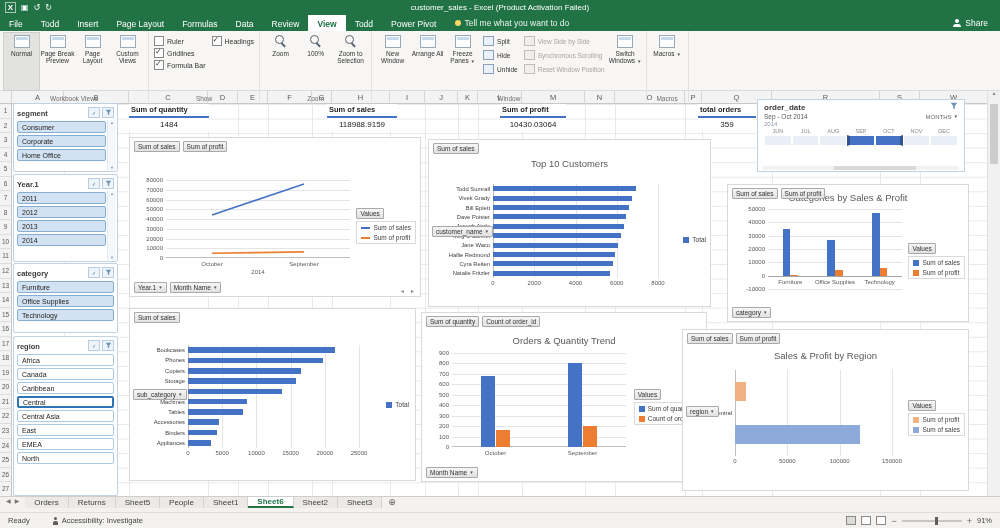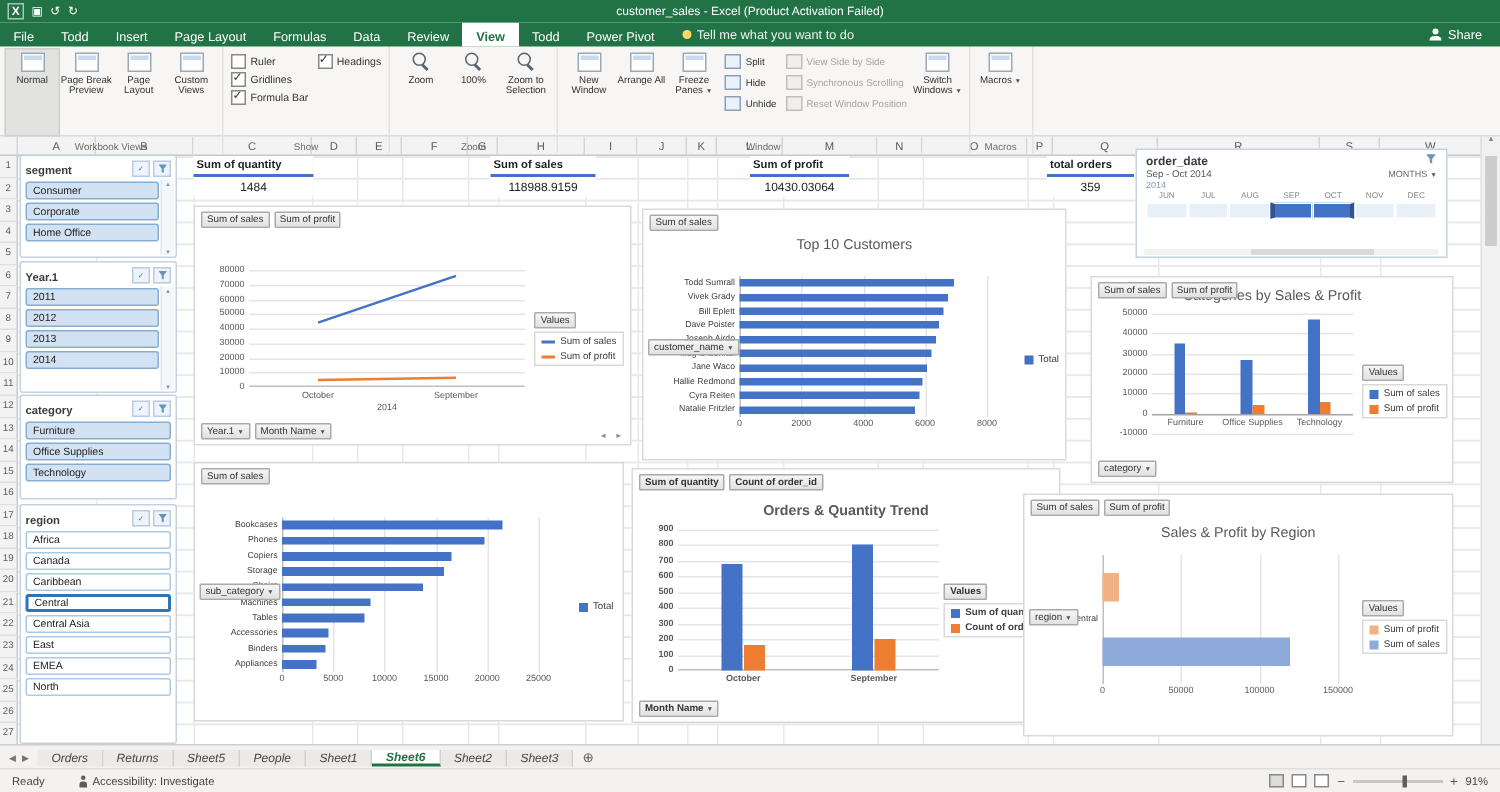--- a/index.html
+++ b/index.html
@@ -121,21 +121,21 @@
   .axis-l{position:absolute;left:0;top:0;bottom:0;width:1px;background:#bfbfbf;}
   .zline{position:absolute;left:0;right:0;height:1px;background:#a6a6a6;}
   .ytick{position:absolute;right:100%;margin-right:3px;transform:translateY(-50%);font-size:6px;color:#595959;white-space:nowrap;}
   .xtick{position:absolute;transform:translateX(-50%);font-size:6px;color:#595959;white-space:nowrap;}
   .cath{position:absolute;right:100%;margin-right:3px;transform:translateY(-50%);font-size:5.8px;color:#404040;white-space:nowrap;}
   .bar-h,.bar-v{position:absolute;}
   .navarrows{position:absolute;right:3px;bottom:2px;font-size:5px;color:#8a8a8a;letter-spacing:2px;z-index:2;}
   .linesvg{position:absolute;left:0;top:0;width:100%;height:100%;}
   
   .sheettabs{position:absolute;left:0;bottom:15px;width:100%;height:16px;background:#f3f2f1;border-top:1px solid #cfcecc;
-    display:flex;align-items:center;z-index:6;font-style:italic;}
+    display:flex;align-items:flex-start;z-index:6;}
   .st-nav{display:flex;align-items:center;gap:4px;padding:0 6px;color:#767472;font-size:6px;}
   .stab{display:flex;align-items:center;padding:0 9px;font-size:8px;color:#444;border-right:1px solid #d3d1cf;background:#ebeae8;}
   .stab.active{background:#fff;color:#217346;font-weight:bold;border-bottom:2px solid #217346;box-sizing:border-box;}
   .st-plus{display:flex;align-items:center;padding:0 6px;color:#5f5d5b;font-size:9px;}
   .hscroll{margin-left:auto;width:150px;background:#f1f1f1;border-left:1px solid #e0e0e0;position:relative;}
   .hthumb{position:absolute;left:8px;top:3px;bottom:3px;width:70px;background:#cdcdcd;}
   
   .statusbar{position:absolute;left:0;bottom:0;width:100%;height:15px;background:#f3f2f1;border-top:1px solid #e0dedc;
     display:flex;align-items:center;font-size:7.5px;color:#444;z-index:7;}
   .sb-ready{margin-left:8px;}
@@ -699,21 +699,21 @@
         <div class="cath" style="top: 65%;">Tables</div>
         <div class="bar-h" style="background: rgb(68, 114, 196); height: 5.5%; top: 62.25%; left: 0px; width: 32%;"></div>
         <div class="cath" style="top: 75%;">Accessories</div>
         <div class="bar-h" style="background: rgb(68, 114, 196); height: 5.5%; top: 72.25%; left: 0px; width: 18.4%;"></div>
         <div class="cath" style="top: 85%;">Binders</div>
         <div class="bar-h" style="background: rgb(68, 114, 196); height: 5.5%; top: 82.25%; left: 0px; width: 16.8%;"></div>
         <div class="cath" style="top: 95%;">Appliances</div>
         <div class="bar-h" style="background: rgb(68, 114, 196); height: 5.5%; top: 92.25%; left: 0px; width: 13.6%;"></div>
       </div>
     </div>
-    <div class="chart" style="left: 421px; top: 312px; width: 286px; height: 170px; font-weight: bold;">
+    <div class="chart" style="left: 421px; top: 312px; width: 286px; height: 170px;">
       <div class="topbtns">
         <div class="fieldbtn">
           <span>Sum of quantity</span>
         </div>
         <div class="fieldbtn">
           <span>Count of order_id</span>
         </div>
       </div>
       <div class="bottombtns">
         <div class="fieldbtn">

